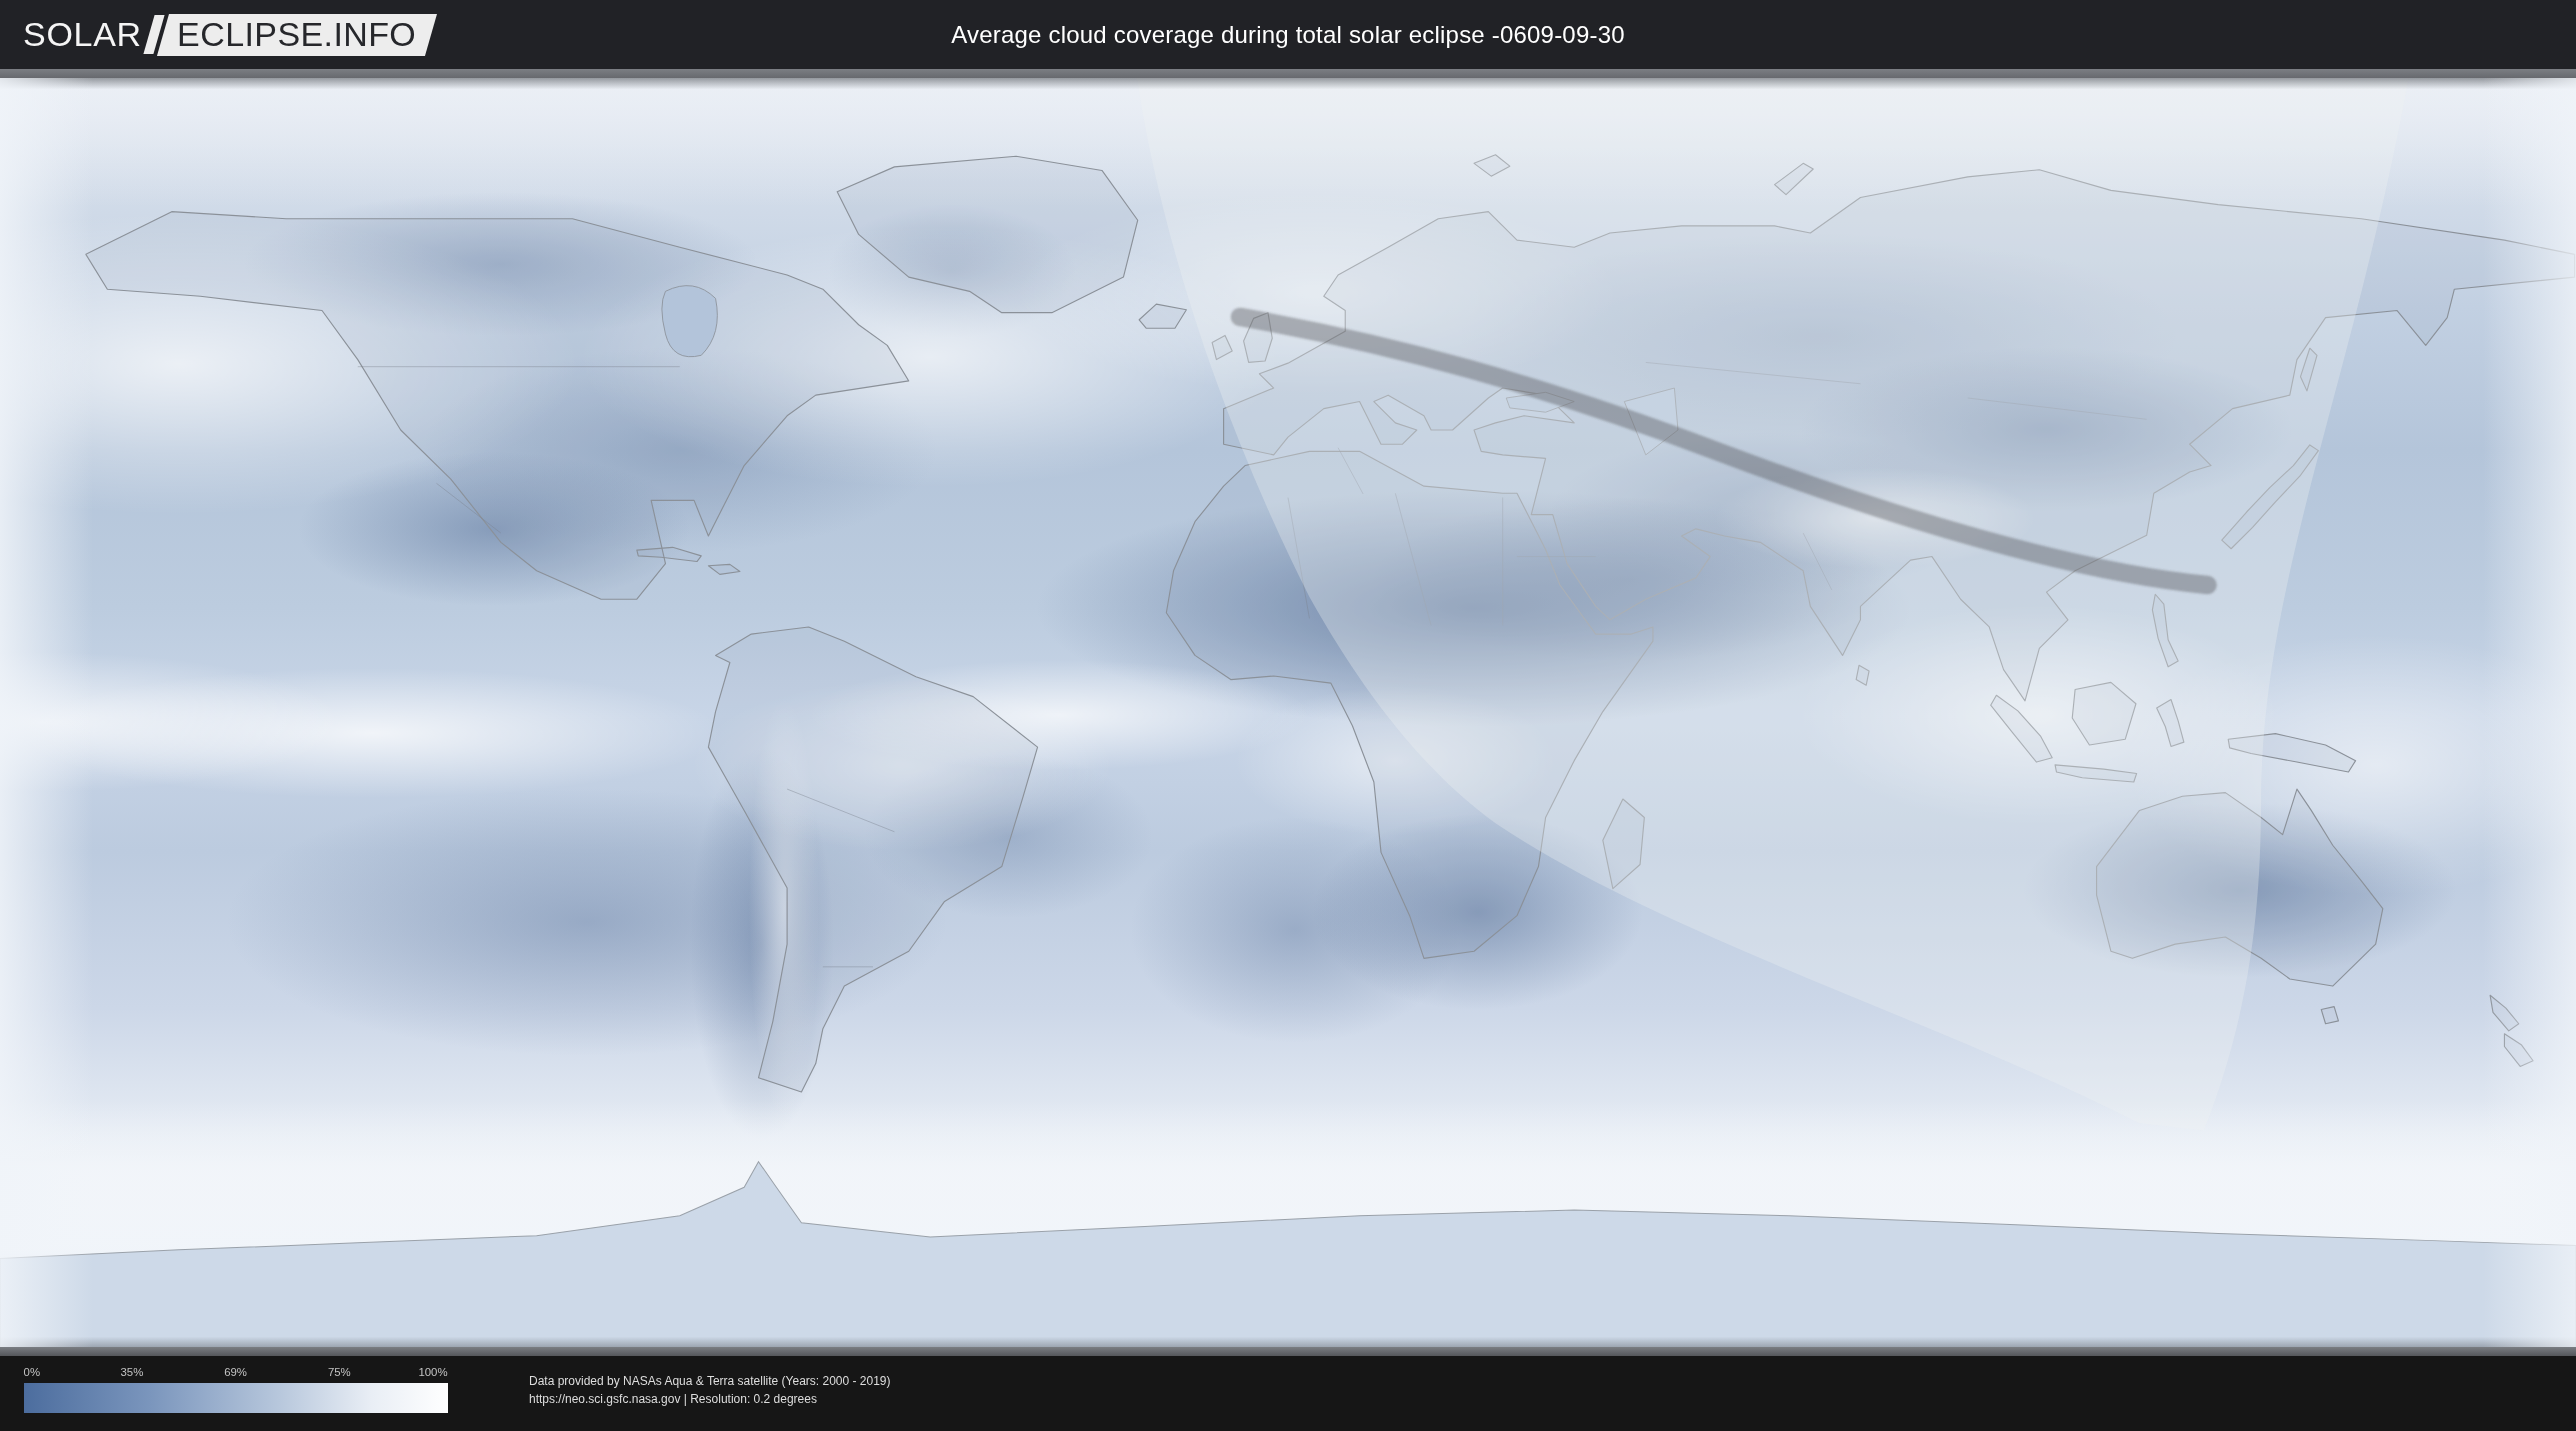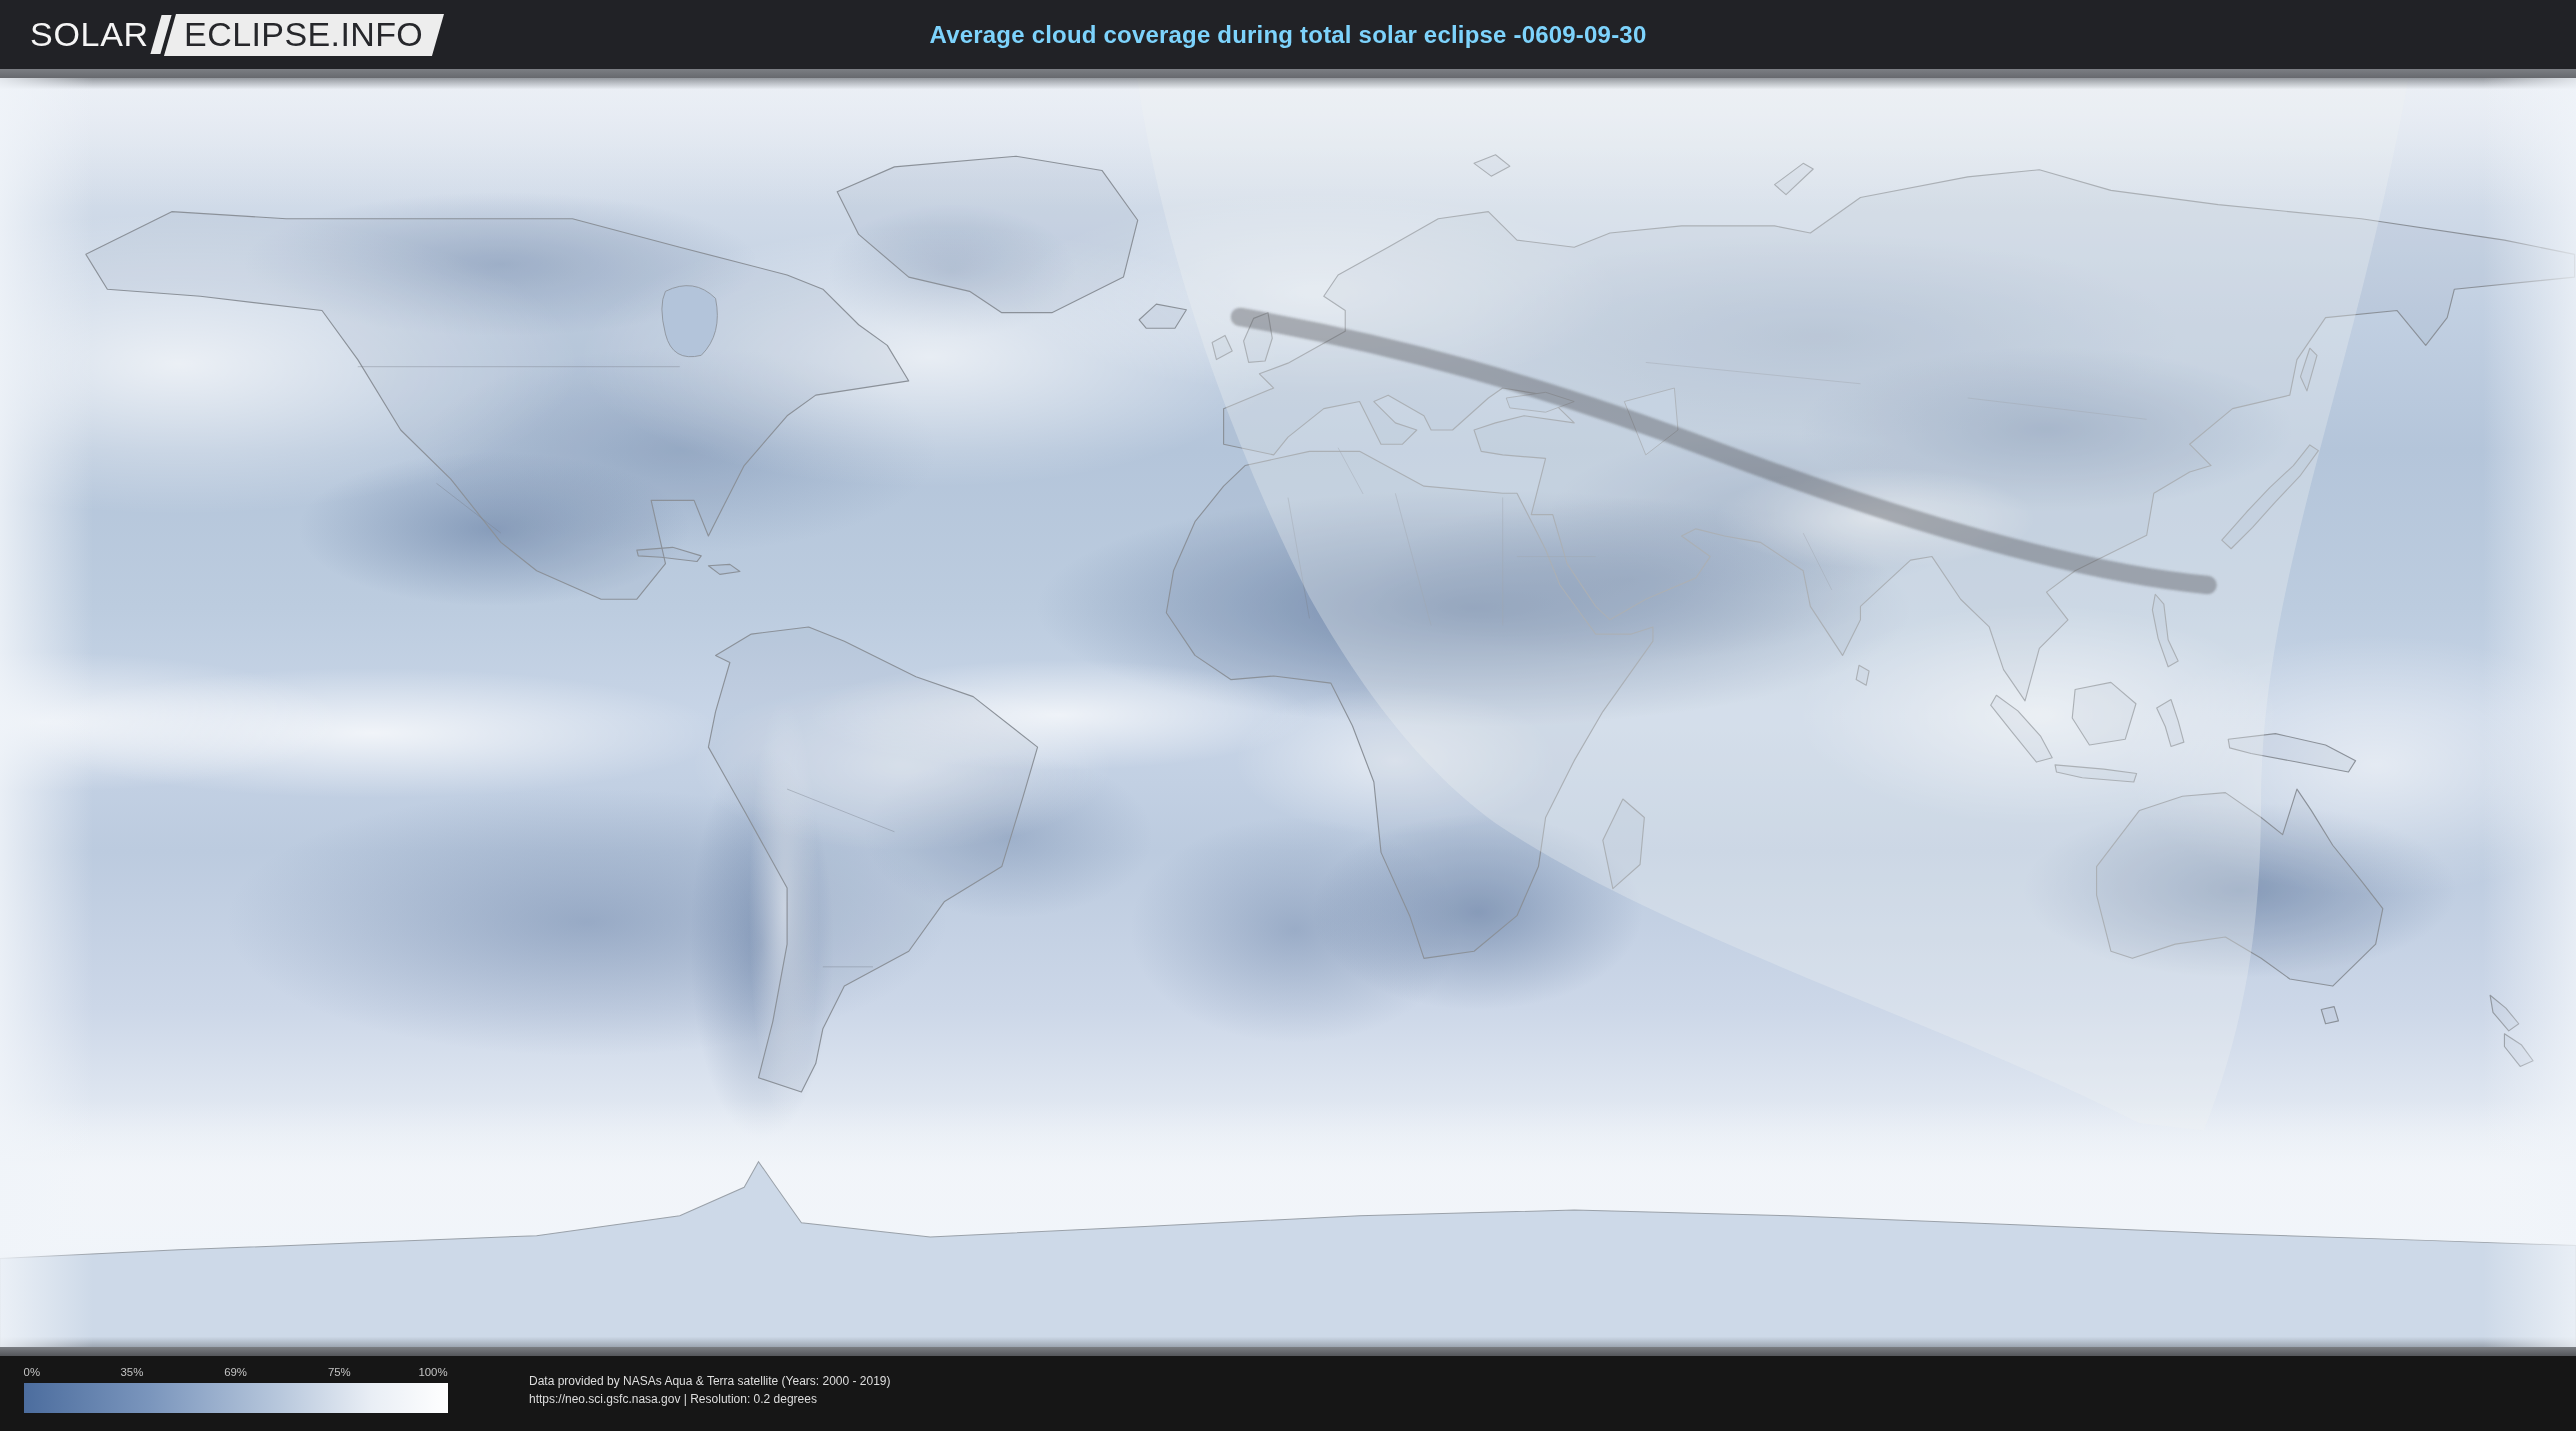--- a/index.html
+++ b/index.html
@@ -1,25 +1,25 @@
 <!DOCTYPE html>
 <html style="font-size:11.4px"><head>
 <meta charset="utf-8">
 <style>
   html,body{margin:0;padding:0;background:#101114;}
   body{width:2576px;height:1431px;overflow:hidden;font-family:"Liberation Sans",sans-serif;position:relative;}
 
   
   .header{position:absolute;top:0;left:0;width:2576px;height:69px;background:#212226;display:flex;align-items:center;}
-  .logo{position:absolute;left:30px;top:0;height:69px;display:flex;align-items:center;cursor:pointer;}
+  .logo{position:absolute;left:23px;top:0;height:69px;display:flex;align-items:center;cursor:pointer;}
   .logo-solar{font-size:34px;font-weight:500;color:#f5f5f5;letter-spacing:0.7px;}
   .logo-wedge{width:10px;height:39px;background:#ededed;transform:skewX(-16deg);margin-left:7.2px;margin-right:3.6px;}
   .logo-box{background:#ededed;transform:skewX(-16deg);padding:1.4px 14.3px;height:39px;display:flex;align-items:center;}
   .logo-box span{display:inline-block;transform:skewX(16deg);font-size:34px;font-weight:500;color:#26272b;letter-spacing:0.4px;}
-  .page-title{width:100%;text-align:center;color:#7dd3fc;font-size:24px;font-weight:700;letter-spacing:0.2px;}
+  .page-title{width:100%;text-align:center;color:#ffffff;font-size:24px;font-weight:400;letter-spacing:0.2px;}
 
   
   .map-wrap{position:absolute;top:69px;left:0;width:2576px;height:1287px;background:#b9c9e0;}
   .map-strip-top{position:absolute;top:0;left:0;width:100%;height:8.6px;background:linear-gradient(180deg,#7b7e83,#67696e);z-index:6;}
   .map-strip-bottom{position:absolute;bottom:0;left:0;width:100%;height:8.6px;background:linear-gradient(0deg,#55575b,#7a7d82);z-index:6;}
   .map-base{position:absolute;top:8.6px;left:0;width:2576px;height:1270px;
     background-image:
       
       linear-gradient(180deg, rgba(236,240,246,0.85), rgba(236,240,246,0) 129px),
       

